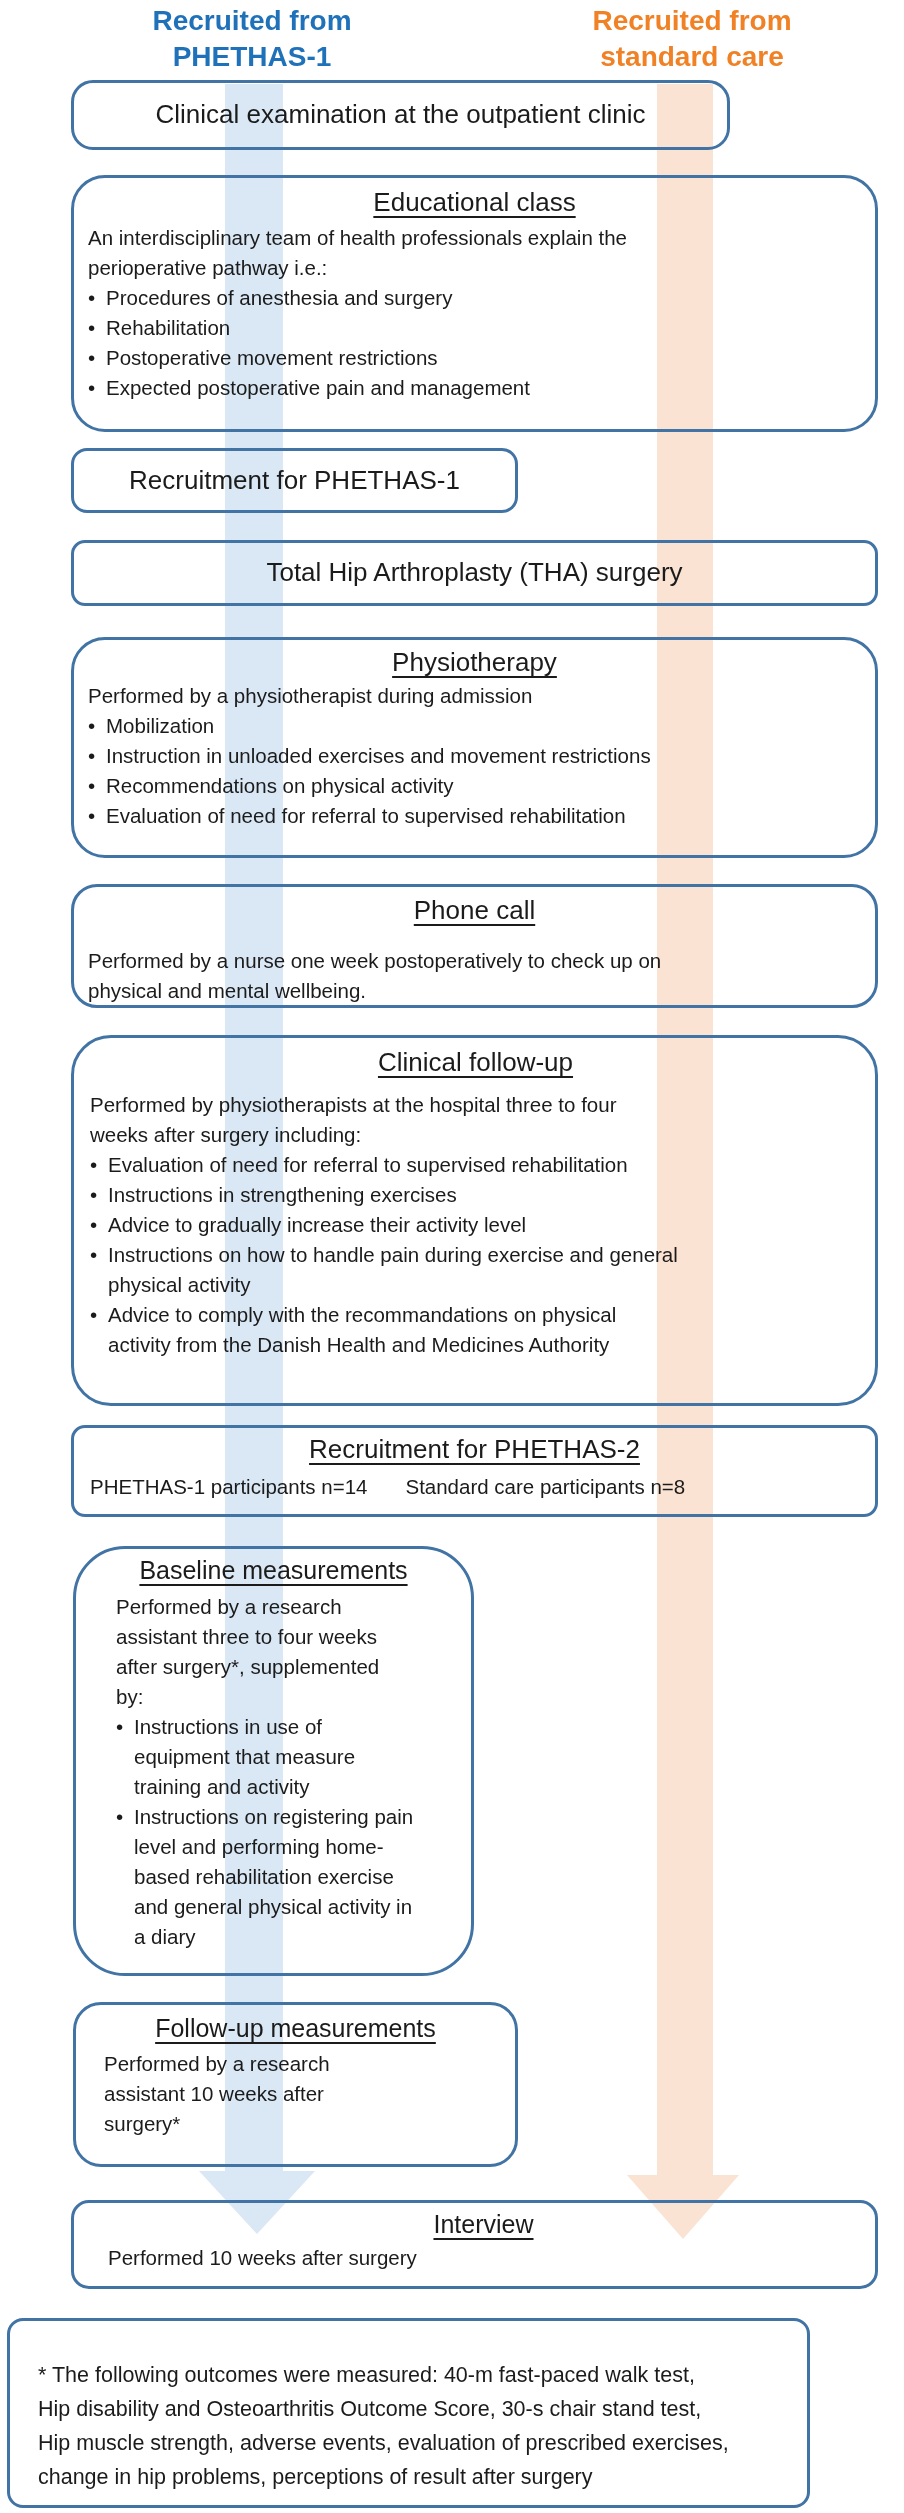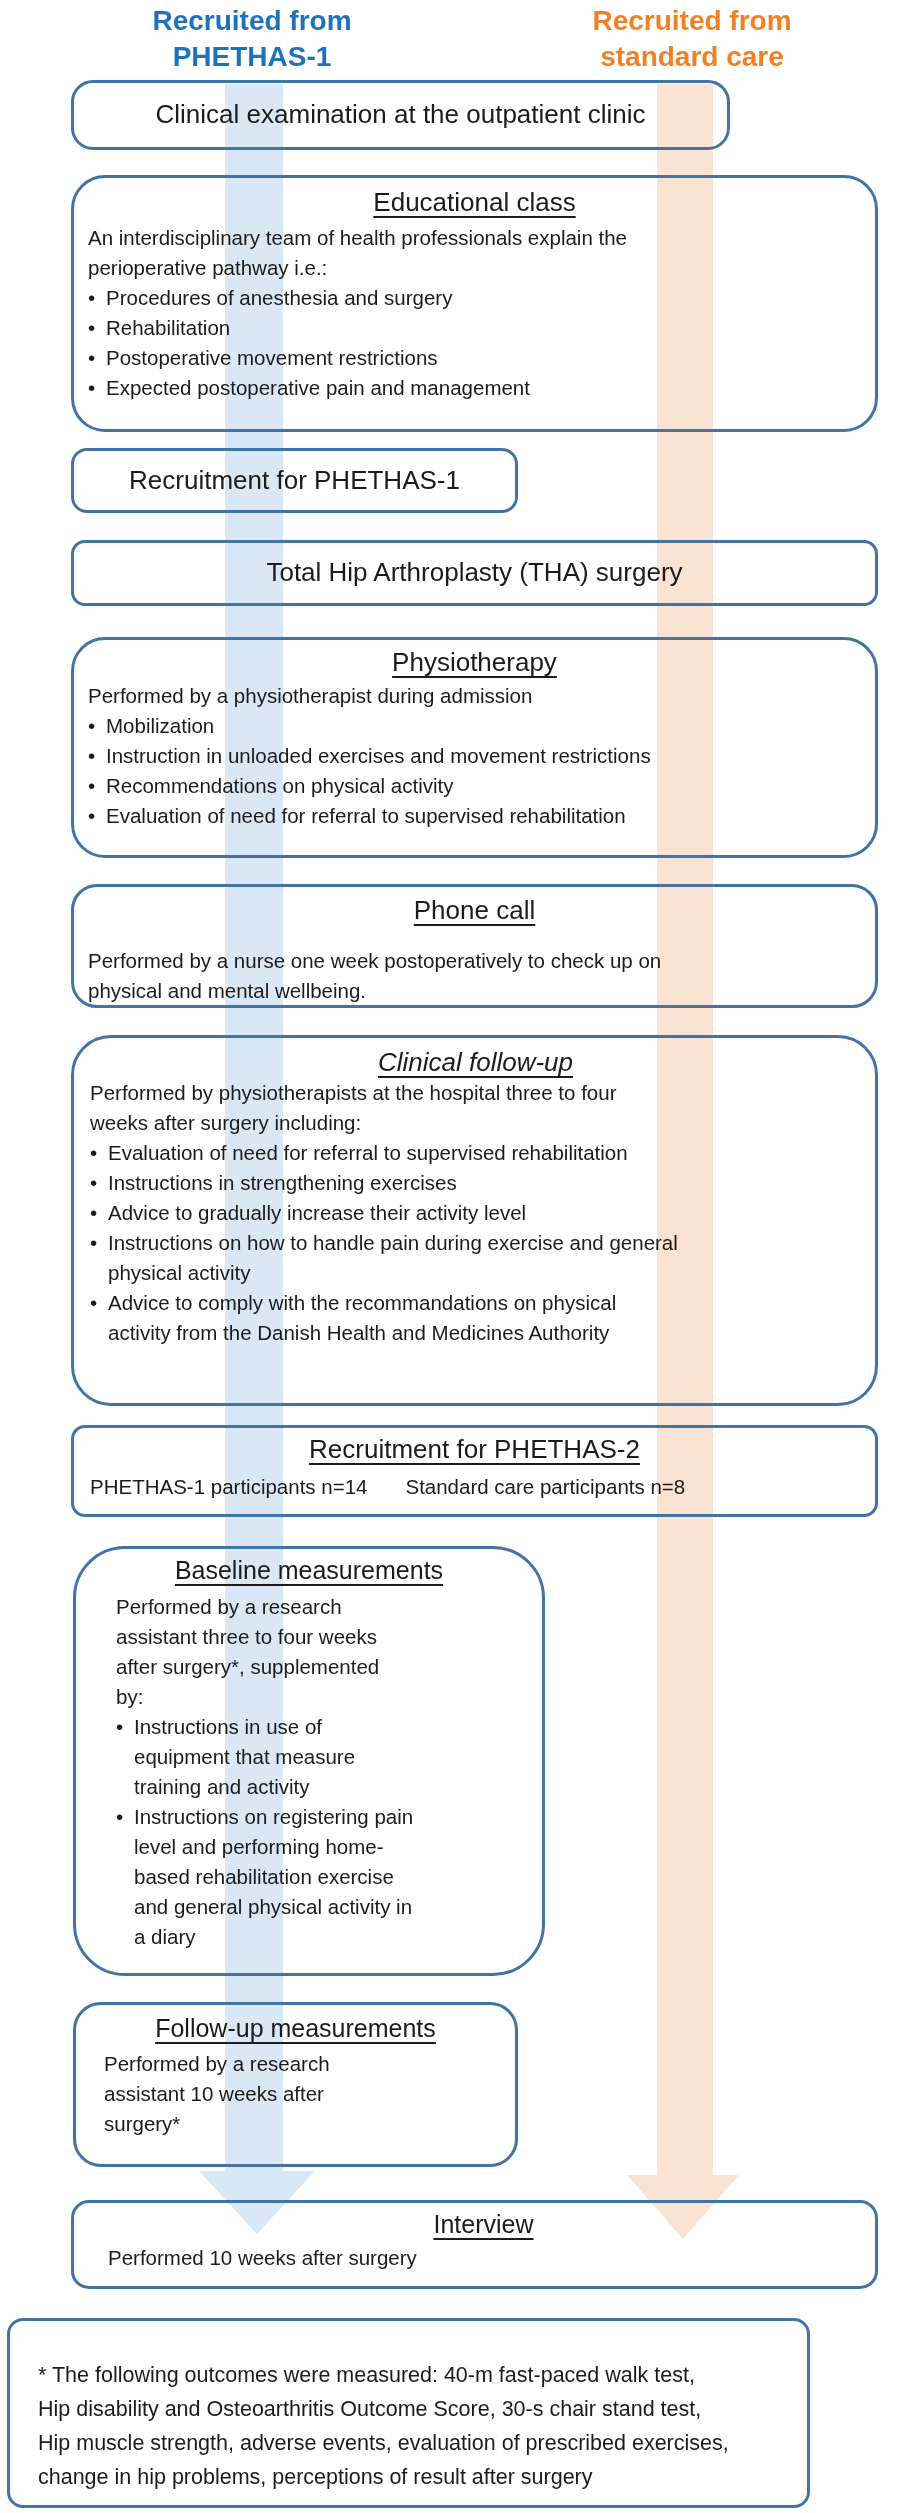--- a/index.html
+++ b/index.html
@@ -35,24 +35,24 @@
   #box-educational .title{margin-bottom:5px;}
   #box-recruit1{left:71px;top:448px;width:447px;height:65px;border-radius:16px;}
   #box-recruit1 .title{line-height:58px;text-align:center;}
   #box-tha{left:71px;top:540px;width:807px;height:66px;border-radius:14px;}
   #box-tha .title{line-height:59px;}
   #box-physio{left:71px;top:637px;width:807px;height:221px;border-radius:34px;padding:6px 14px 0 14px;}
   #box-physio .title{margin-bottom:3px;}
   #box-phone{left:71px;top:884px;width:807px;height:124px;border-radius:26px;padding:7px 14px 0 14px;}
   #box-phone .title{margin-bottom:20px;}
   #box-clinfollow{left:71px;top:1035px;width:807px;height:371px;border-radius:40px;padding:8px 14px 0 16px;}
-  #box-clinfollow .title{margin-bottom:0;font-style:italic;}
+  #box-clinfollow .title{margin-bottom:12px;}
   #box-recruit2{left:71px;top:1425px;width:807px;height:92px;border-radius:14px;padding:5px 10px 0 10px;}
   #box-recruit2 .participants{display:flex;gap:38px;font-size:20.5px;line-height:30px;margin-top:7px;padding-left:6px;}
-  #box-baseline{left:73px;top:1546px;width:472px;height:430px;border-radius:52px;padding:5px 16px 0 40px;}
+  #box-baseline{left:73px;top:1546px;width:401px;height:430px;border-radius:52px;padding:5px 16px 0 40px;}
   #box-baseline .title{font-size:25px;position:relative;left:-12px;margin-bottom:6px;}
   #box-followup{left:73px;top:2002px;width:445px;height:165px;border-radius:28px;padding:7px 12px 0 28px;}
   #box-followup .title{font-size:25px;position:relative;left:-8px;margin-bottom:5px;}
   #box-interview{left:71px;top:2200px;width:807px;height:89px;border-radius:18px;padding:5px 16px 0 34px;}
   #box-interview .title{font-size:25px;margin-bottom:3px;}
   #box-footnote{left:7px;top:2318px;width:803px;height:190px;border-radius:16px;padding:37px 24px 0 28px;}
   #box-footnote .body{font-size:21.5px;line-height:34px;}
 </style>
 </head>
 <body>

